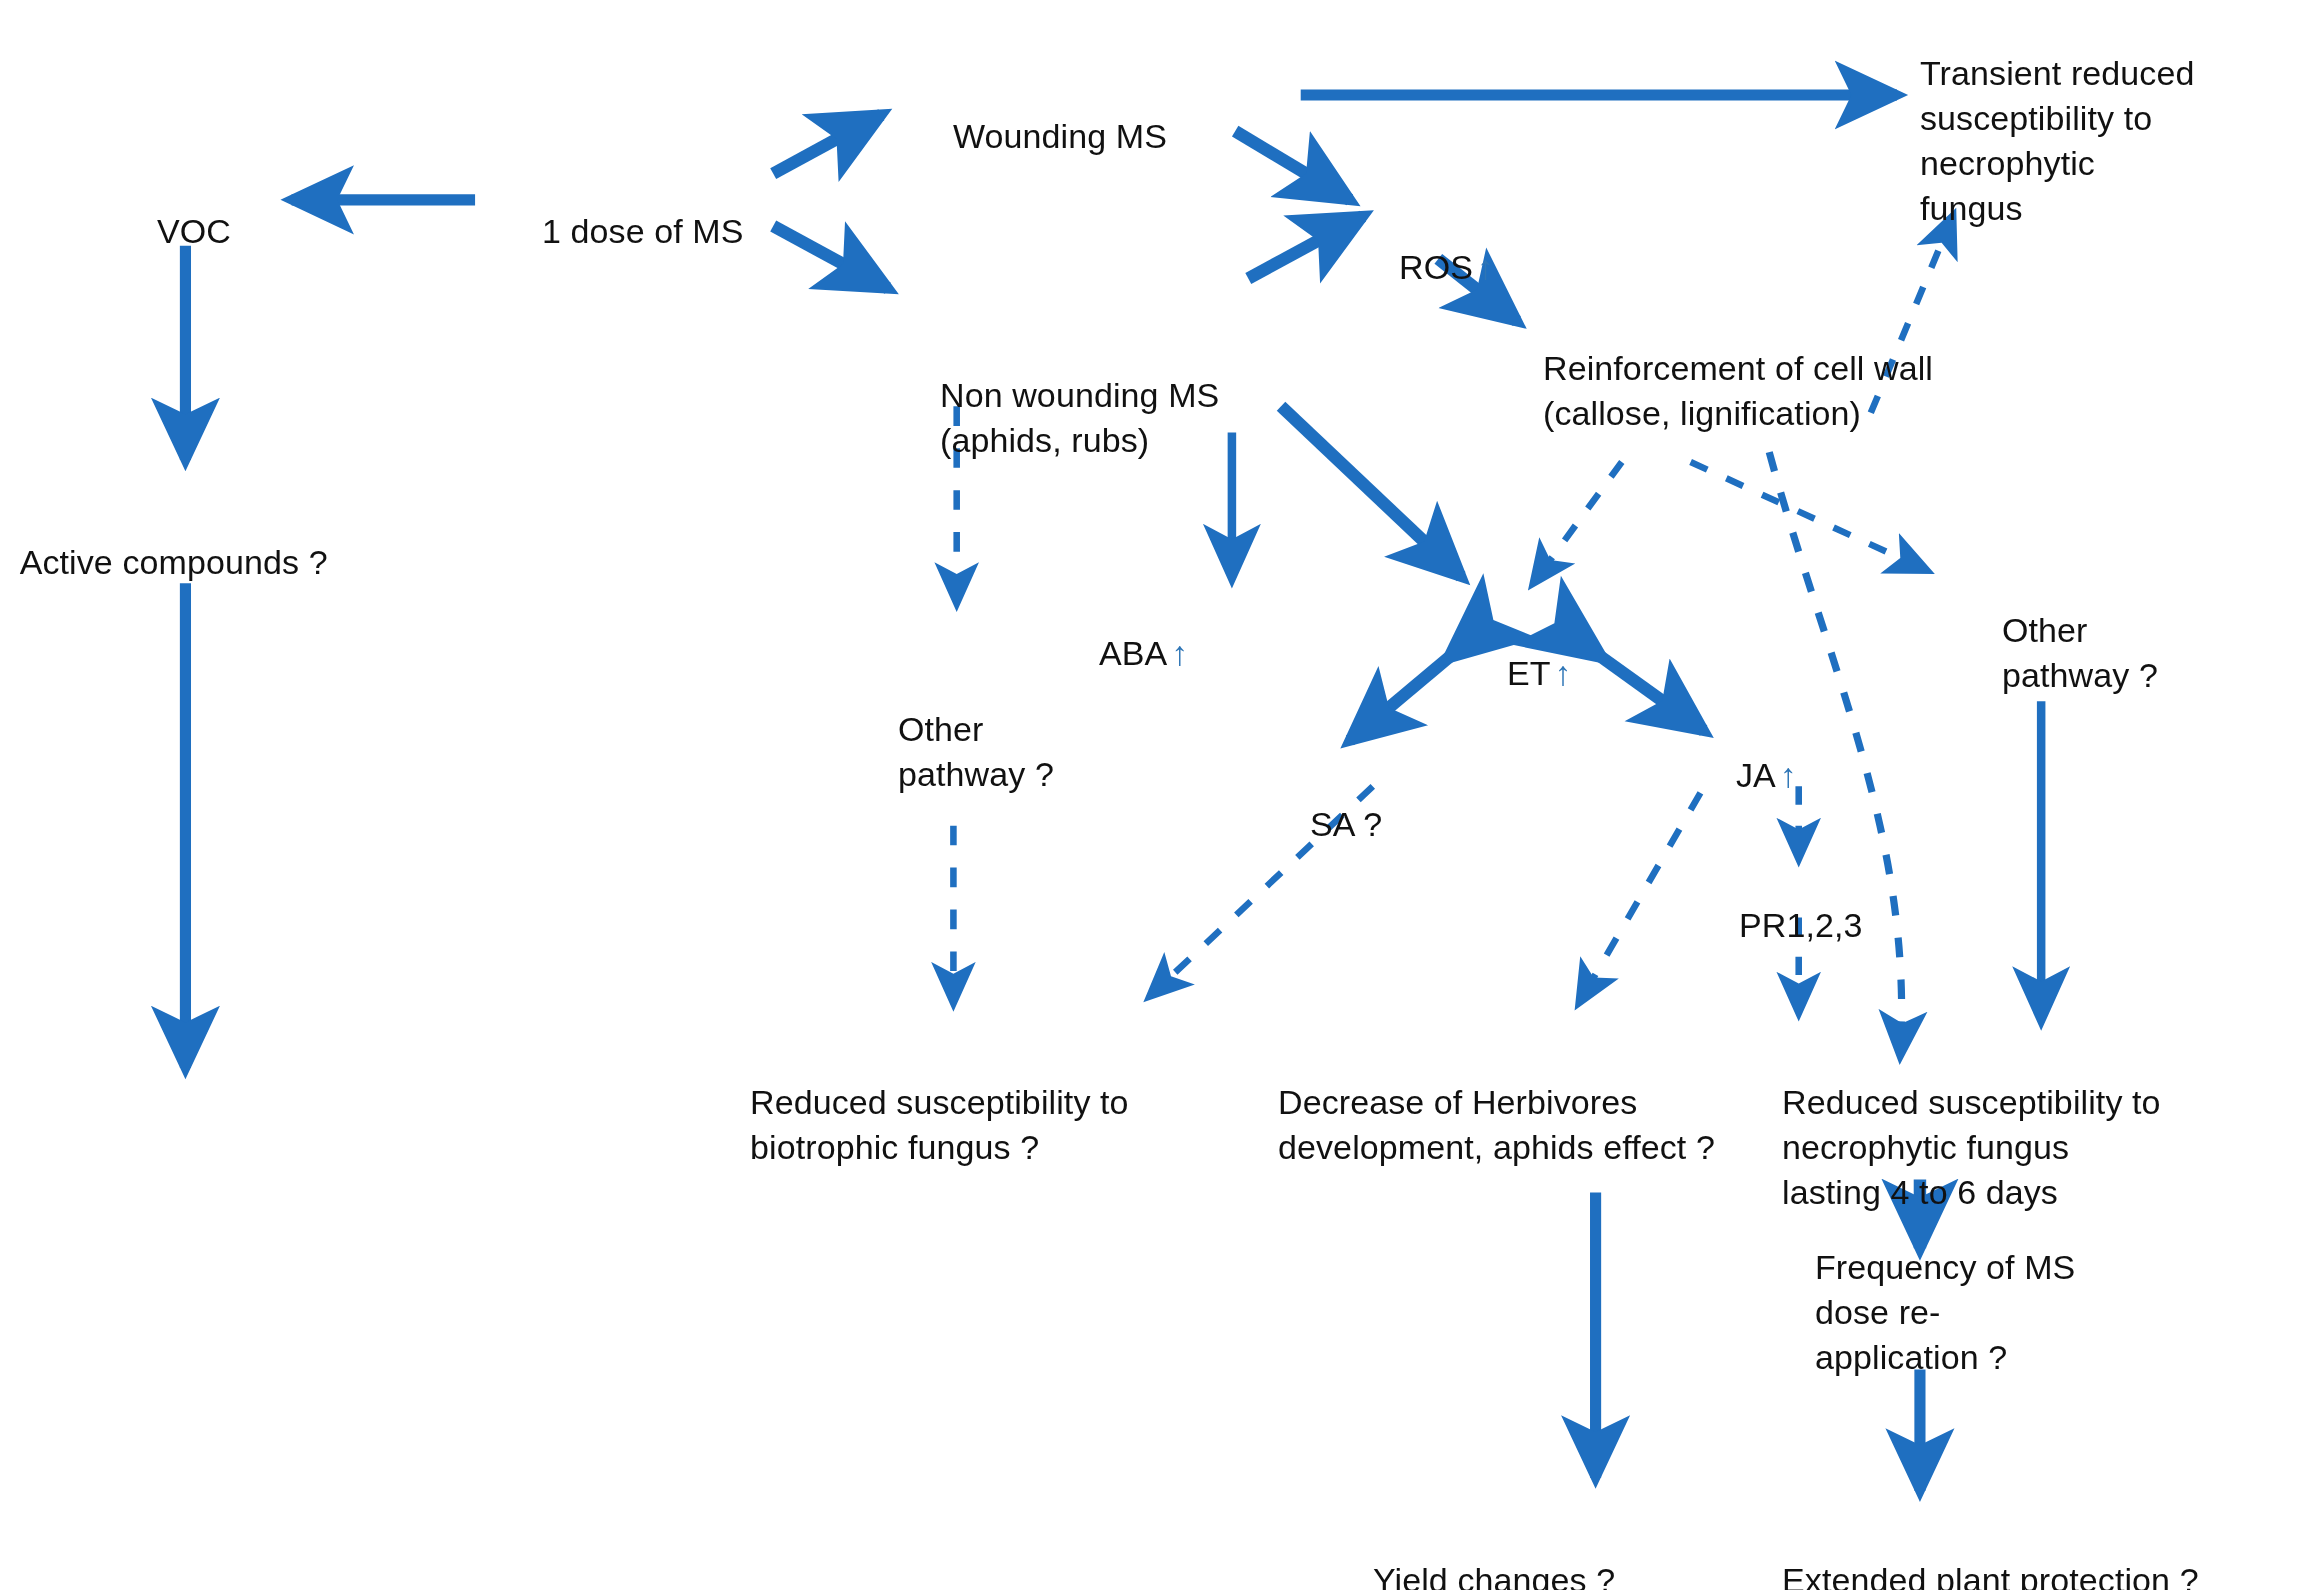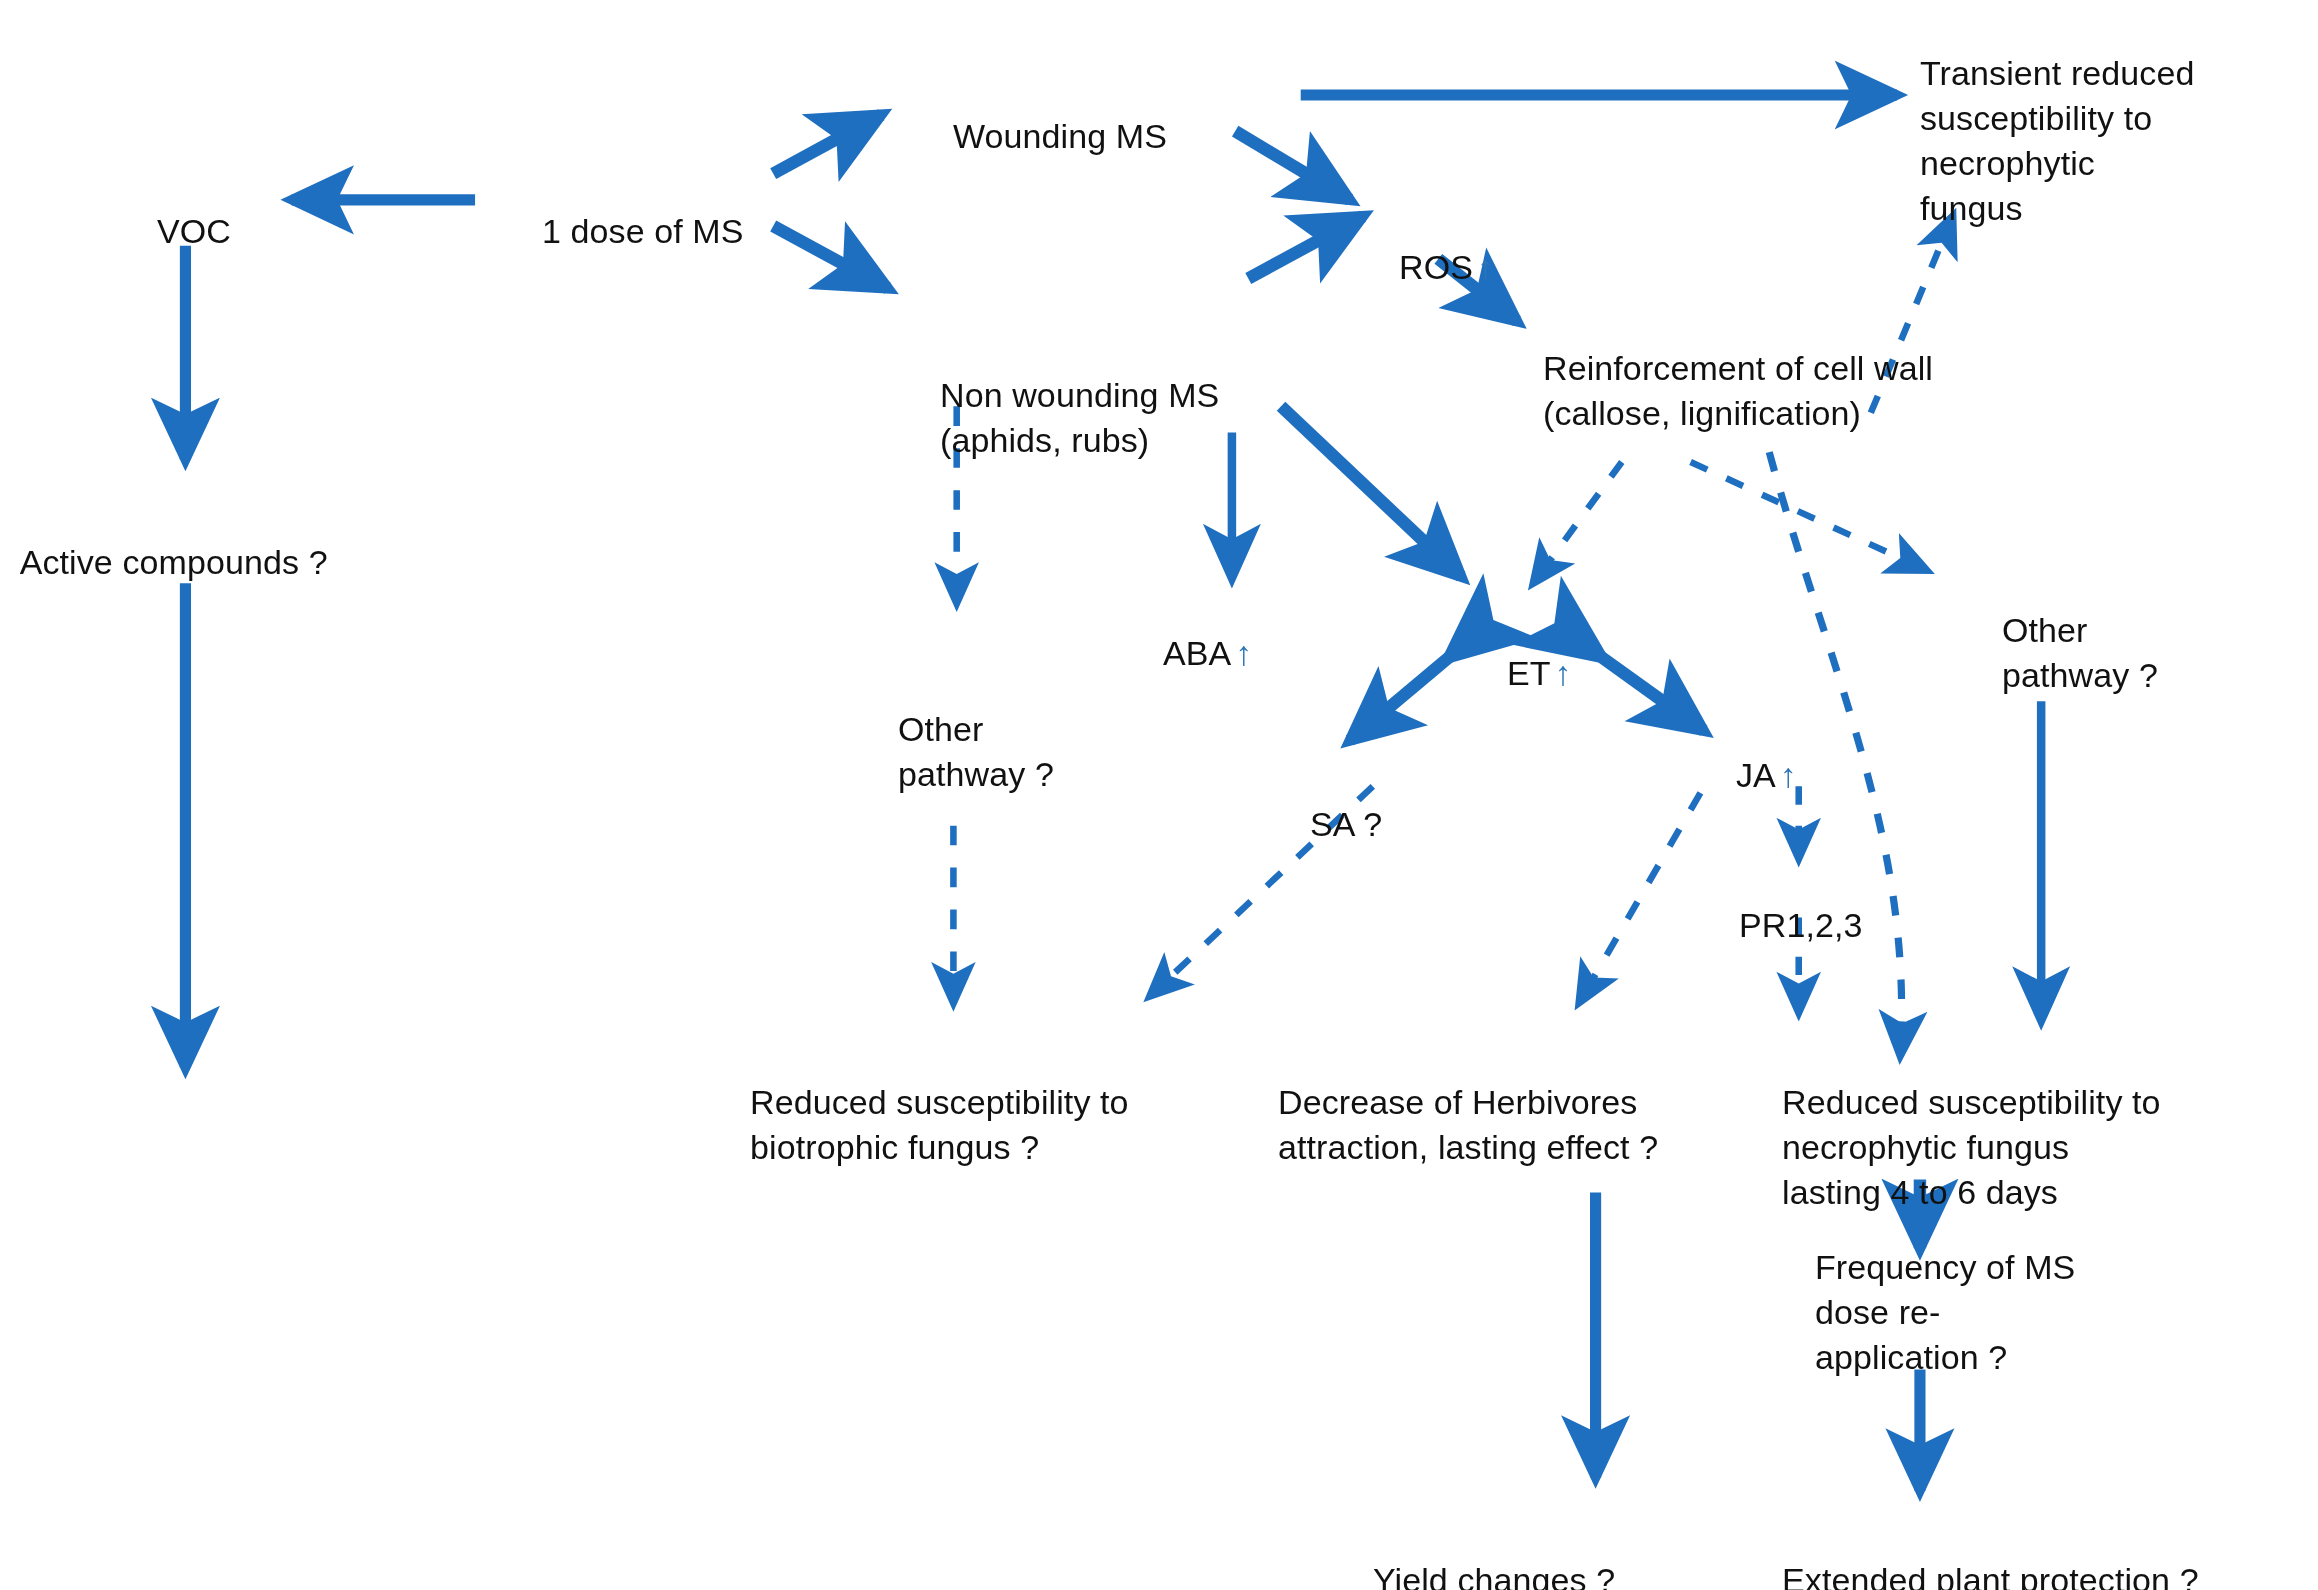--- a/index.html
+++ b/index.html
@@ -155,21 +155,21 @@
   <div class="node" style="left:898px; top:662px;">
     <span class="txt">Other
 pathway ?</span>
   </div>
 
   <div class="node" style="left:2002px; top:563px;">
     <span class="txt">Other
 pathway ?</span>
   </div>
 
-  <div class="node" style="left:1163px; top:586px;">
+  <div class="node" style="left:1099px; top:586px;">
     <span class="txt">ABA</span><span class="up">↑</span>
   </div>
 
   <div class="node" style="left:1507px; top:606px;">
     <span class="txt">ET</span><span class="up">↑</span>
   </div>
 
   <div class="node" style="left:1736px; top:708px;">
     <span class="txt">JA</span><span class="up">↑</span>
   </div>
@@ -182,21 +182,21 @@
     <span class="txt">PR1,2,3</span>
   </div>
 
   <div class="node" style="left:750px; top:1035px;">
     <span class="txt">Reduced susceptibility to
 biotrophic fungus ?</span>
   </div>
 
   <div class="node" style="left:1278px; top:1035px;">
     <span class="txt">Decrease of Herbivores
-attraction, lasting effect ?</span>
+development, aphids effect ?</span>
   </div>
 
   <div class="node" style="left:1782px; top:1035px;">
     <span class="txt">Reduced susceptibility to
 necrophytic fungus
 lasting 4 to 6 days</span>
   </div>
 
   <div class="node" style="left:1815px; top:1200px;">
     <span class="txt">Frequency of MS

